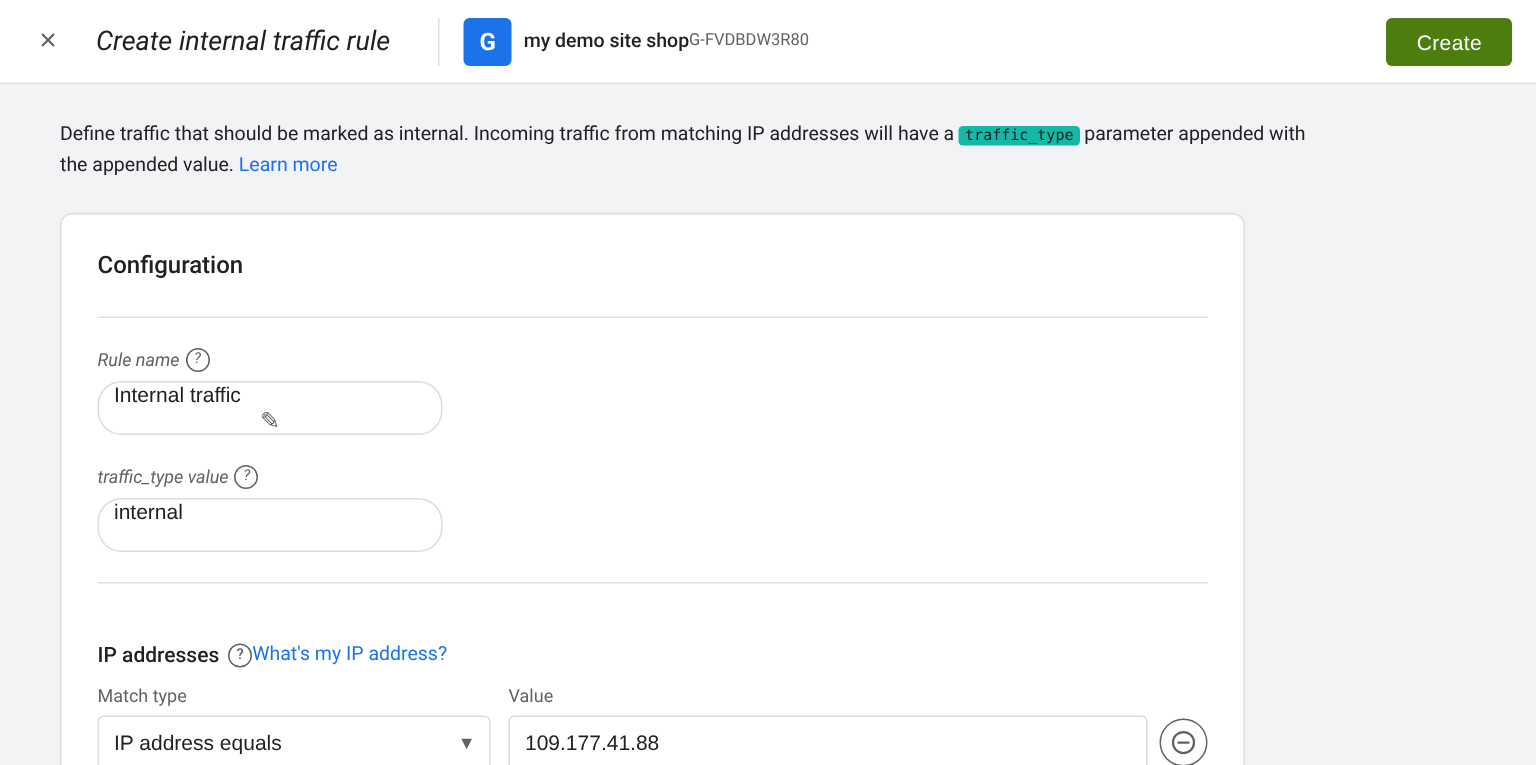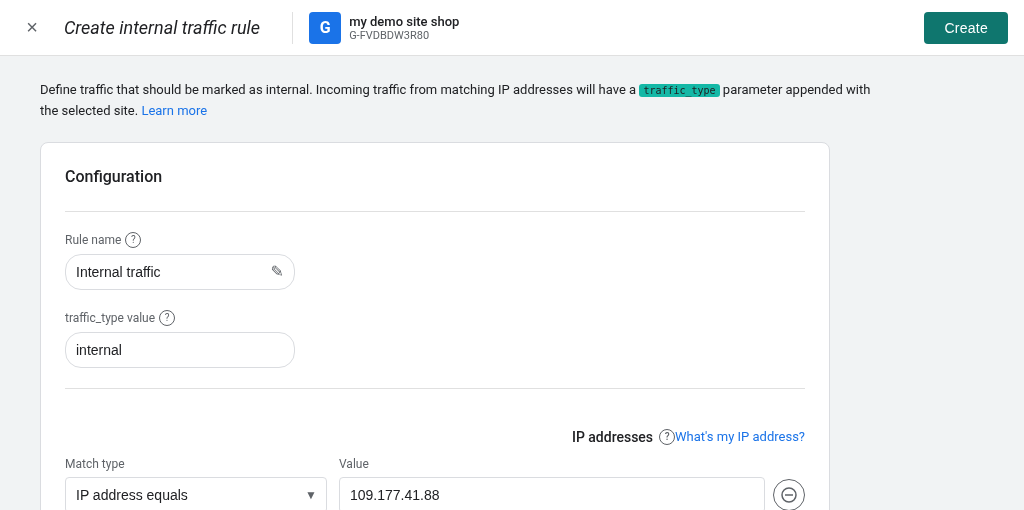--- a/index.html
+++ b/index.html
@@ -62,33 +62,32 @@
       background: #1a73e8;
       display: flex;
       align-items: center;
       justify-content: center;
       color: white;
       font-size: 16px;
       font-weight: bold;
     }
     .account-text {
       display: flex;
-      flex-direction: column;
     }
     .account-name {
       font-size: 13px;
       font-weight: 500;
       color: #202124;
     }
     .account-id {
       font-size: 11px;
       color: #5f6368;
     }
     .create-btn {
-      background: #0f766e;
+      background: #4d7c0f;
       color: white;
       border: none;
       border-radius: 4px;
       padding: 8px 20px;
       font-size: 14px;
       font-weight: 500;
       cursor: pointer;
       letter-spacing: 0.25px;
     }
 
@@ -136,20 +135,21 @@
     .field-group {
       margin-bottom: 20px;
     }
     .field-label {
       font-size: 12px;
       color: #5f6368;
       margin-bottom: 6px;
       display: flex;
       align-items: center;
       gap: 4px;
+      font-style: italic;
     }
     .help-icon {
       width: 16px;
       height: 16px;
       border-radius: 50%;
       border: 1px solid #5f6368;
       display: inline-flex;
       align-items: center;
       justify-content: center;
       font-size: 10px;
@@ -158,20 +158,21 @@
     }
     .input-wrapper {
       width: 230px;
       height: 36px;
       border: 1px solid #dadce0;
       border-radius: 16px;
       padding: 0 10px;
       display: flex;
       align-items: center;
       justify-content: space-between;
+      flex-direction: column;
     }
     .input-wrapper input {
       border: none;
       outline: none;
       width: 100%;
       font-size: 14px;
       color: #202124;
       background: transparent;
     }
     .input-icon {
@@ -180,21 +181,21 @@
     }
 
     
     .section-divider {
       border-top: 1px solid #e0e0e0;
       margin: 8px 0 16px 0;
     }
     .ip-header {
       display: flex;
       align-items: center;
-      justify-content: flex-end;
+      justify-content: flex-start;
       margin-bottom: 12px;
       margin-top: 40px;
     }
     .ip-header-left {
       display: flex;
       align-items: center;
       gap: 6px;
       font-size: 14px;
       font-weight: 500;
     }
@@ -310,21 +311,21 @@
       </div>
     </div>
   </div>
   <button class="create-btn">Create</button>
 </div>
 
 <div class="main-content">
 
   <p class="description">
     <span>Define traffic that should be marked as internal. Incoming traffic from matching IP addresses will have a </span><code>traffic_type</code><span> parameter appended with</span><br>
-    <span>the selected site.</span> <a href="#" class="learn-more">Learn more</a>
+    <span>the appended value.</span> <a href="#" class="learn-more">Learn more</a>
   </p>
 
   <div class="config-card">
     <div class="config-title">Configuration</div>
 
     
     <div class="field-group">
       <div class="field-label">
         <span>Rule name</span>
         <span class="help-icon">?</span>

